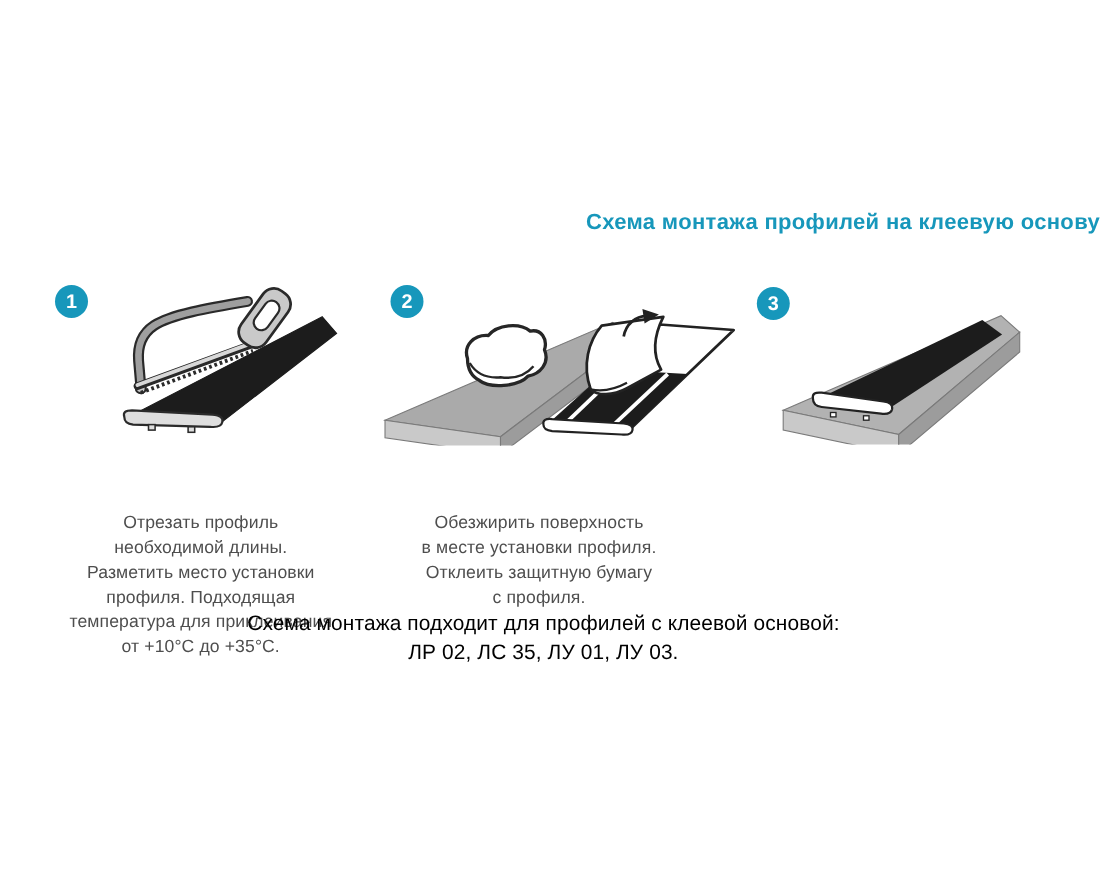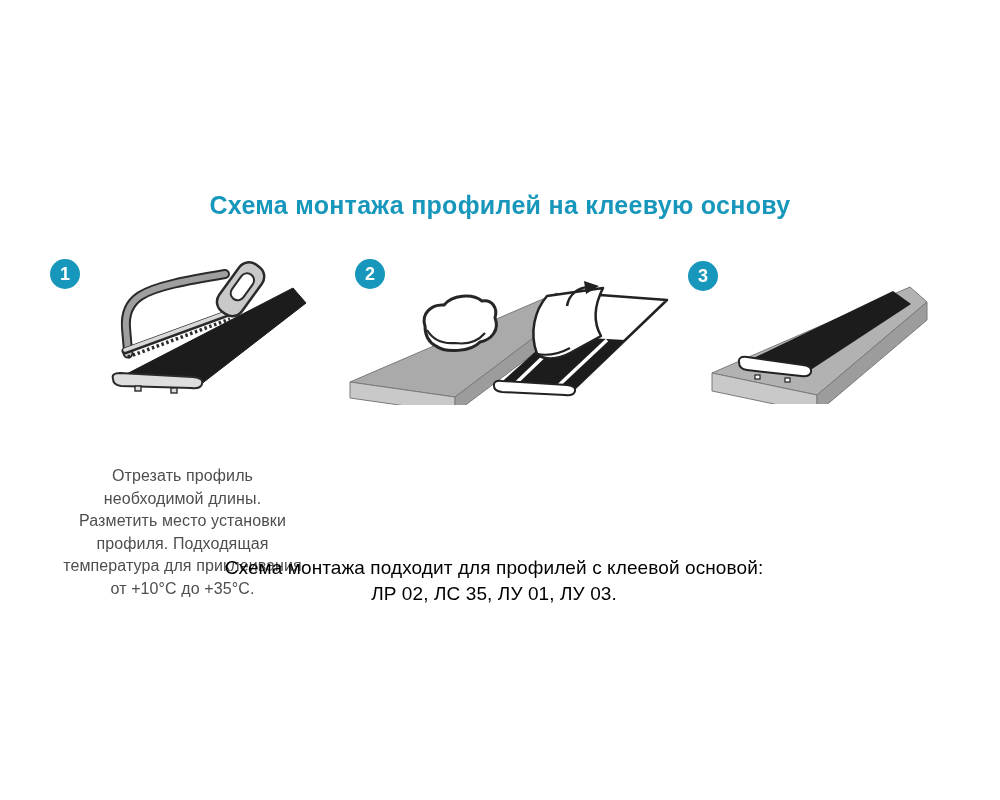--- a/index.html
+++ b/index.html
@@ -1,19 +1,19 @@
 <!DOCTYPE html>
 <html><head>
 <meta charset="utf-8">
 <style>
   html,body{margin:0;padding:0;background:#ffffff;}
   .canvas{position:relative;width:1000px;height:800px;background:#ffffff;overflow:hidden;
           font-family:"Liberation Sans","DejaVu Sans",sans-serif;}
-  .title{position:absolute;left:0;right:0;top:191px;margin:0;text-align:center;
-         font-size:25px;font-weight:700;letter-spacing:.3px;color:#1797bb;}
+  .title{position:absolute;left:0;right:0;top:191px;margin:0;text-align:right;
+         font-size:20px;font-weight:700;letter-spacing:.3px;color:#1797bb;}
   .badge{position:absolute;width:30px;height:30px;border-radius:50%;background:#1797bb;
          color:#fff;font-weight:700;font-size:18px;display:flex;align-items:center;
          justify-content:center;line-height:1;}
   .badge-1{left:50px;top:259px;}
   .badge-2{left:355px;top:259px;}
   .badge-3{left:688px;top:261px;}
   .illus{position:absolute;}
   .illus-1{left:105px;top:258px;}
   .illus-2{left:345px;top:280px;}
   .illus-3{left:695px;top:282px;}
@@ -101,17 +101,21 @@
       <rect x="90" y="96" width="5" height="4" fill="#ffffff" stroke="#222222" stroke-width="1.2"></rect>
     </g>
   </svg>
 
   <div class="caption cap-1">Отрезать профиль
 необходимой длины.
 Разметить место установки
 профиля. Подходящая
 температура для приклеивания
 от +10°С до +35°С.</div>
+  <div class="caption cap-2">Обезжирить поверхность
+в месте установки профиля.
+Отклеить защитную бумагу
+с профиля.</div>
 
   <div class="footer">Схема монтажа подходит для профилей с клеевой основой:
 ЛР 02, ЛС 35, ЛУ 01, ЛУ 03.</div>
 
 </div>
 
 </body></html>

